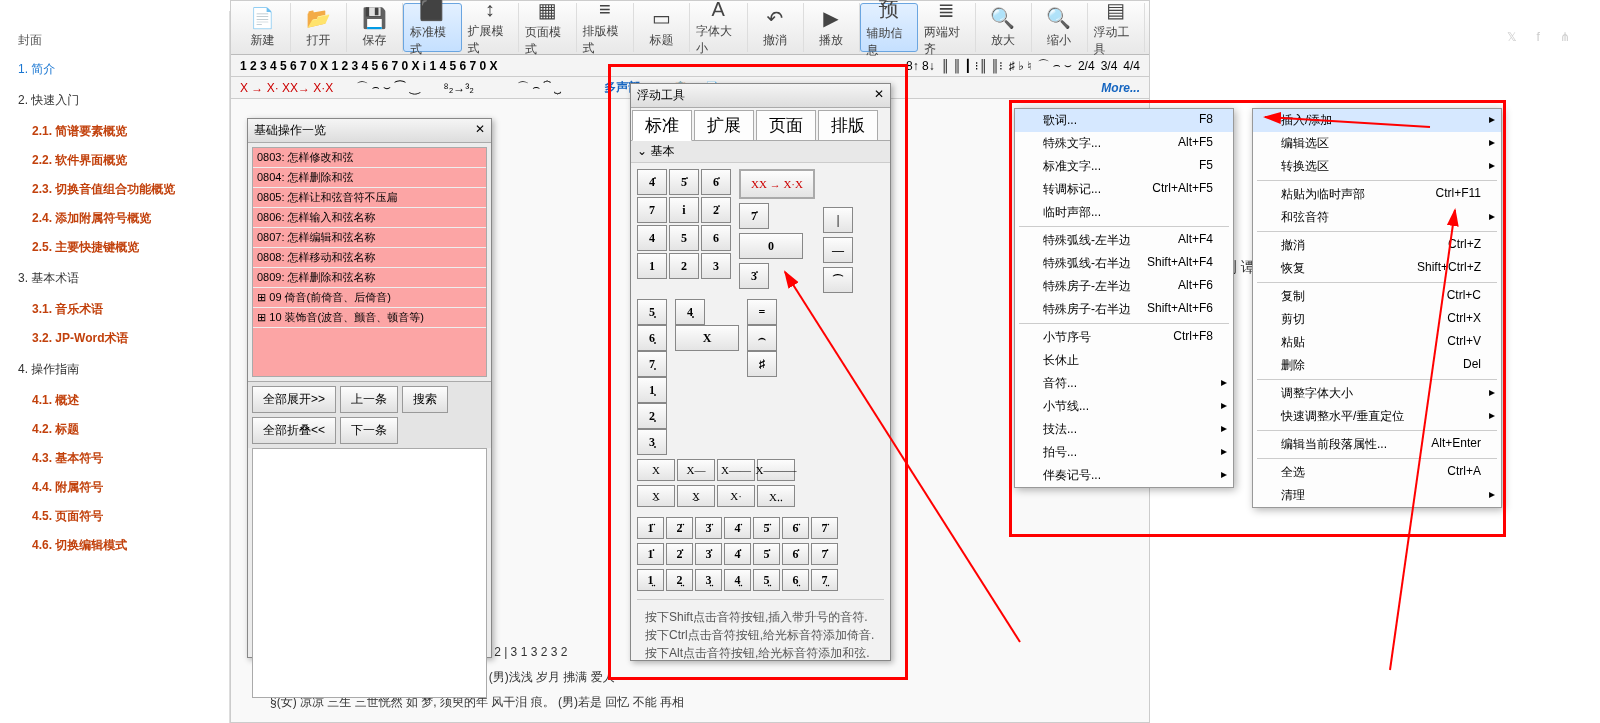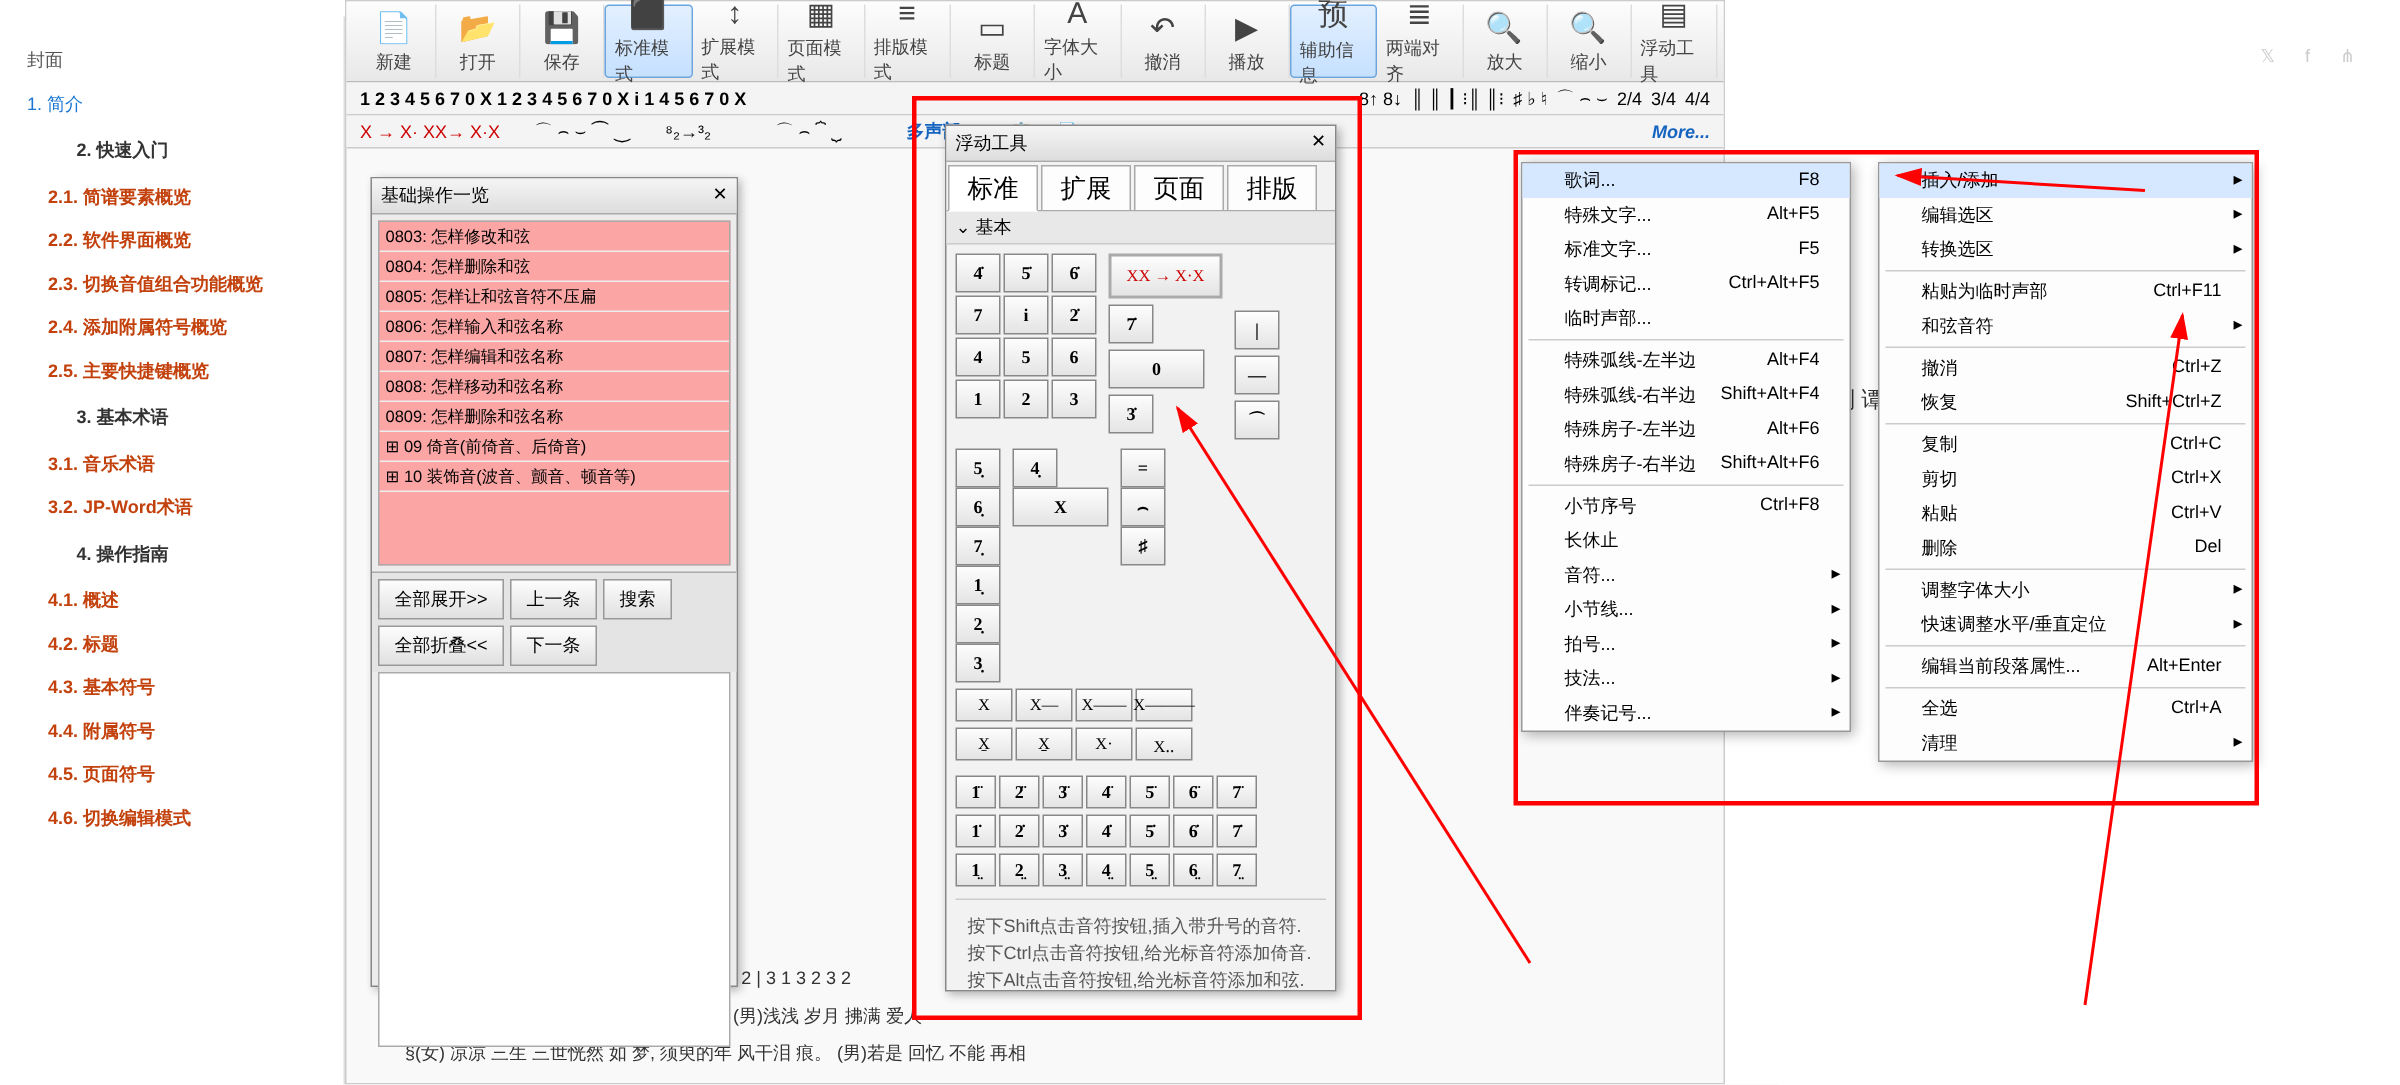--- a/index.html
+++ b/index.html
@@ -2,21 +2,21 @@
 <html><head>
 <meta charset="utf-8">
 <style>
 * { margin: 0; padding: 0; box-sizing: border-box; font-family: "Microsoft YaHei", sans-serif; font-size: 12px; }
 body { background: #fff; width: 1600px; height: 723px; overflow: hidden; position: relative; }
 
 
 .sidebar { position: absolute; left: 0; top: 11px; width: 230px; height: 723px; background: #fff; border-right: 1px solid #ddd; padding: 15px 0 0 18px; overflow: hidden; }
 .sidebar .nav-item { padding: 6px 0; color: #555; cursor: pointer; }
 .sidebar .nav-item.active { color: #1976d2; font-weight: 500; }
-.sidebar .nav-section { padding: 8px 0; color: #333; font-weight: bold; margin-left: 33px; }
+.sidebar .nav-section { padding: 8px 0; color: #333; font-weight: normal; }
 .sidebar .nav-sub { padding: 6px 0 6px 14px; color: #c2410c; font-weight: bold; }
 
 
 .app { position: absolute; left: 230px; top: 0; width: 920px; height: 723px; background: #f9f9f9; border: 1px solid #ccc; }
 
 
 .toolbar { display: flex; background: linear-gradient(#fdfdfd,#e8e8e8); border-bottom: 1px solid #bbb; height: 54px; padding: 2px 4px; }
 .tb-btn { display: flex; flex-direction: column; align-items: center; justify-content: center; padding: 2px 6px; min-width: 56px; border-right: 1px solid #ddd; cursor: pointer; font-size: 11px; color: #444; }
 .tb-btn .ico { font-size: 20px; margin-bottom: 2px; }
 .tb-btn.sel { background: linear-gradient(#e3f0ff,#c5e0ff); border: 1px solid #6aa5e0; border-radius: 3px; }
@@ -395,24 +395,24 @@
     <div class="mi">
       <span>长休止</span>
     </div>
     <div class="mi sub">
       <span>音符...</span>
     </div>
     <div class="mi sub">
       <span>小节线...</span>
     </div>
     <div class="mi sub">
+      <span>技法...</span>
+    </div>
+    <div class="mi sub">
       <span>拍号...</span>
-    </div>
-    <div class="mi sub">
-      <span>技法...</span>
     </div>
     <div class="mi sub">
       <span>伴奏记号...</span>
     </div>
   </div>
 
 <div class="ctx-menu m2" id="menu2">
     <div class="mi sub" style="background: rgb(214, 232, 255);">
       <span>插入/添加</span>
     </div>

